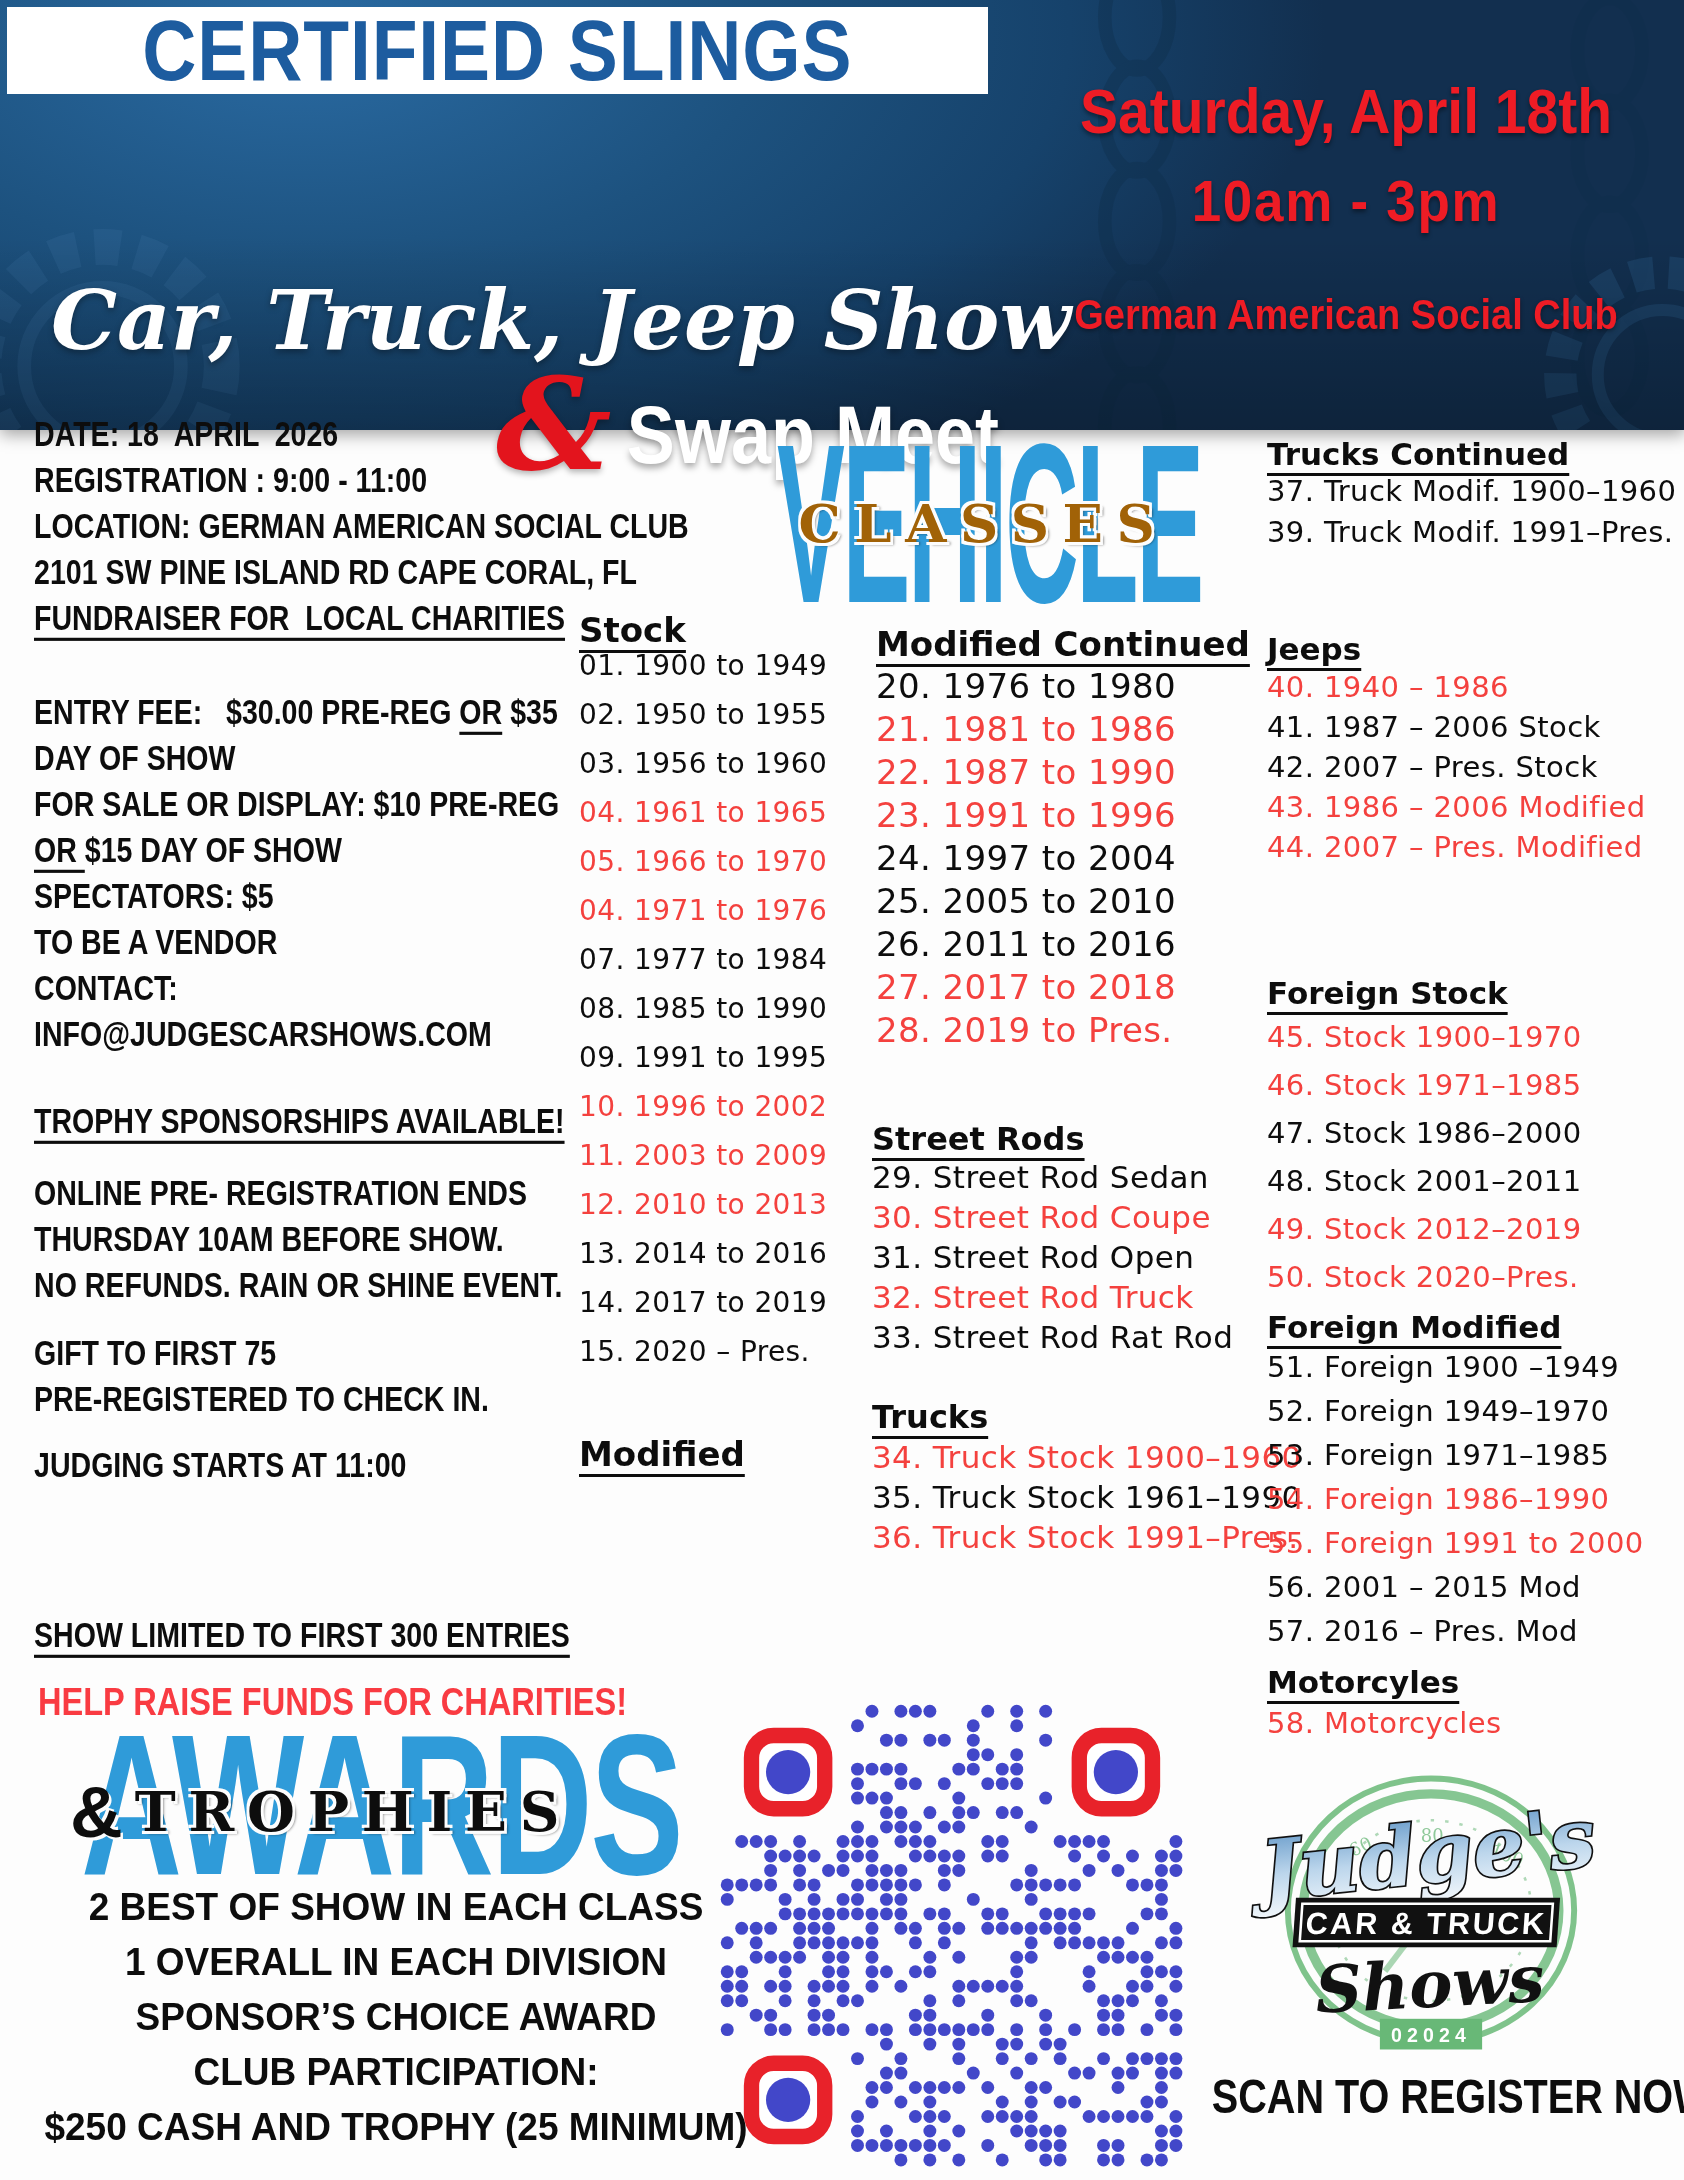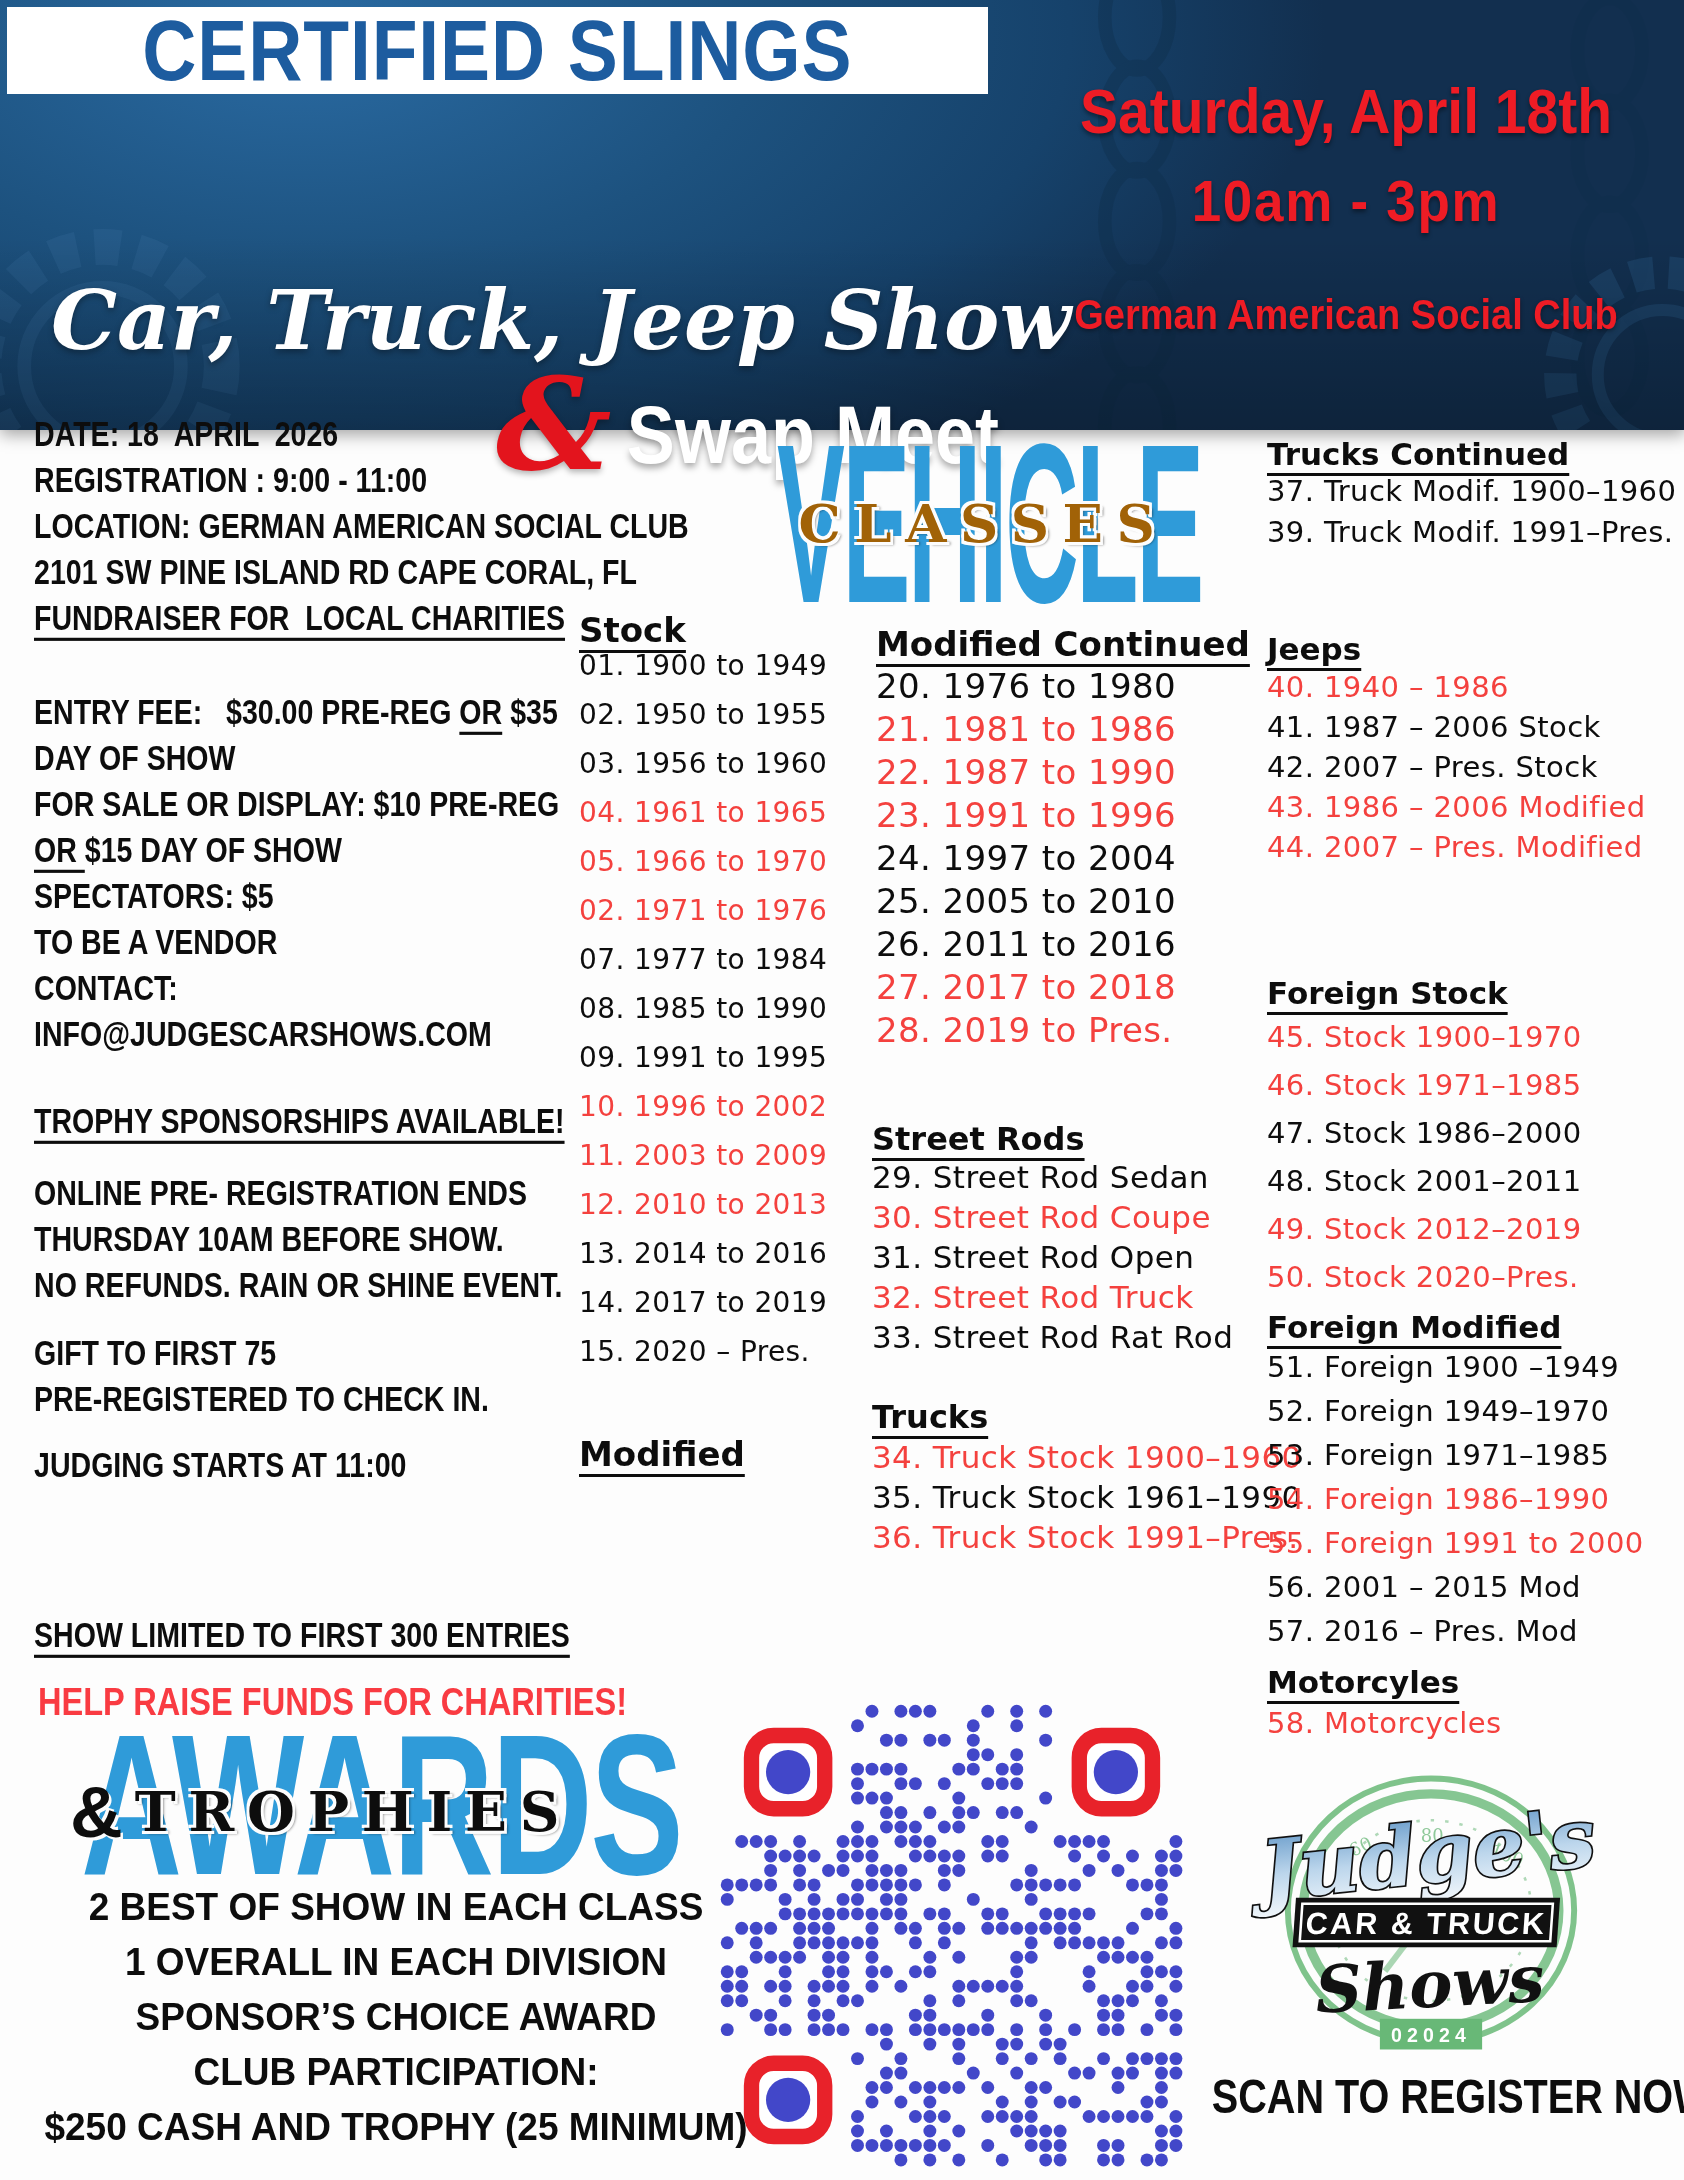--- a/index.html
+++ b/index.html
@@ -171,21 +171,21 @@
   <div class="clsh" id="h-foreign_stock">Foreign Stock</div>
   <div class="clsh" id="h-foreign_modified">Foreign Modified</div>
   <div class="clsh" id="h-motorcycles">Motorcyles</div>
 
   <div class="clsi" id="i-stock">
       <div class="ci">01. 1900 to 1949</div>
       <div class="ci">02. 1950 to 1955</div>
       <div class="ci">03. 1956 to 1960</div>
       <div class="ci red">04. 1961 to 1965</div>
       <div class="ci red">05. 1966 to 1970</div>
-      <div class="ci red">02. 1971 to 1976</div>
+      <div class="ci red">04. 1971 to 1976</div>
       <div class="ci">07. 1977 to 1984</div>
       <div class="ci">08. 1985 to 1990</div>
       <div class="ci">09. 1991 to 1995</div>
       <div class="ci red">10. 1996 to 2002</div>
       <div class="ci red">11. 2003 to 2009</div>
       <div class="ci red">12. 2010 to 2013</div>
       <div class="ci">13. 2014 to 2016</div>
       <div class="ci">14. 2017 to 2019</div>
       <div class="ci">15. 2020 – Pres.</div>
     </div>

